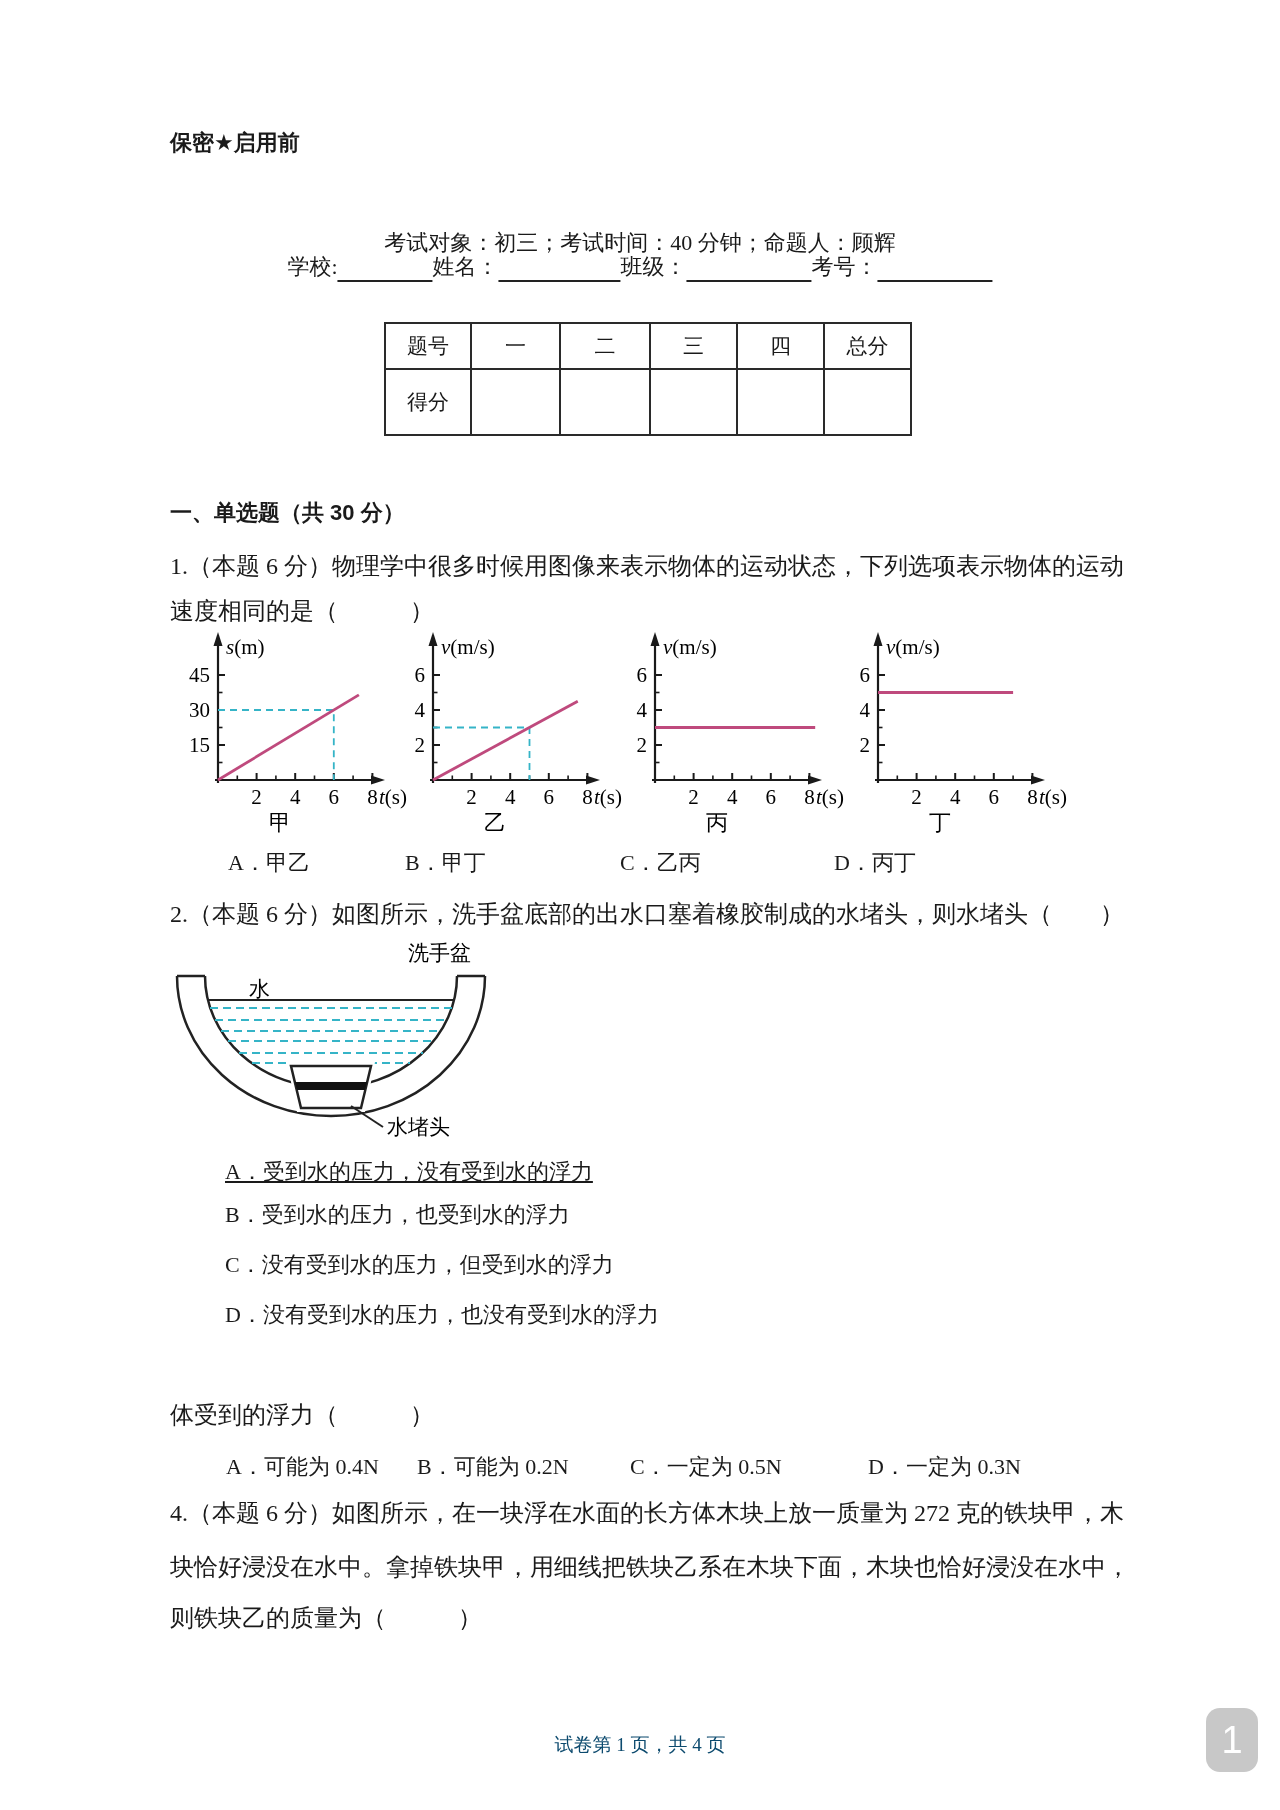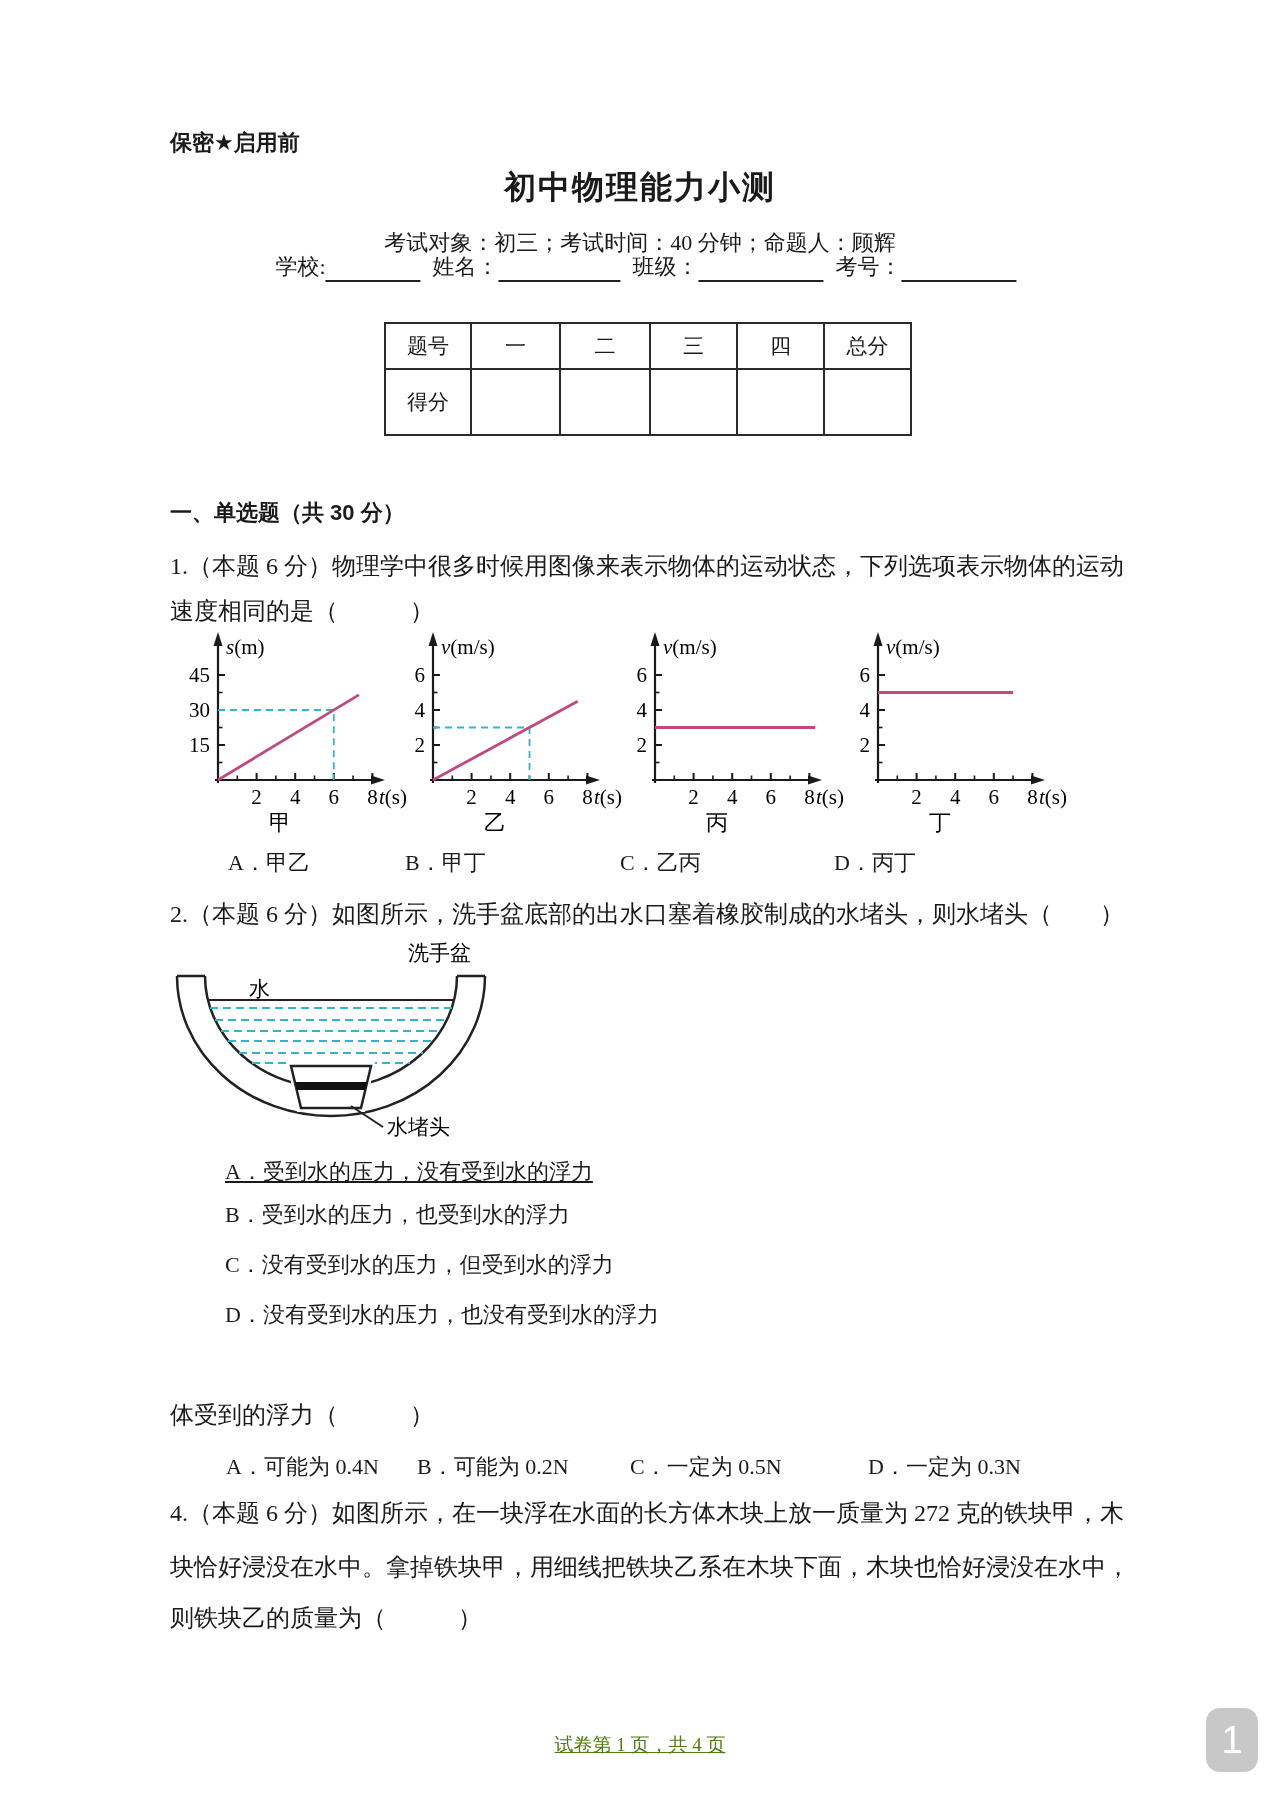--- a/index.html
+++ b/index.html
@@ -6,45 +6,44 @@
   #page{
     position:relative;width:1280px;height:1810px;background:#ffffff;overflow:hidden;
     font-family:"Liberation Serif","DejaVu Serif",serif;color:#1a1a1a;border-radius:9px;
   }
   .abs{position:absolute;white-space:nowrap;}
   .heiti{font-family:"Liberation Sans","DejaVu Sans",sans-serif;font-weight:bold;}
   .notice{left:170px;top:128px;font-size:22px;}
   .title{left:0;right:0;top:166px;text-align:center;font-size:32px;letter-spacing:2px;}
   .examinfo{left:0;right:0;top:228px;text-align:center;font-size:22px;}
   .fields{left:50%;transform:translateX(-50%);top:252px;font-size:22px;display:flex;align-items:flex-end;}
-  .fields .lbl{display:inline-block;margin-left:12px;}
+  .fields .lbl{display:inline-block;}
   .fields .blank{display:inline-block;border-bottom:2px solid #222;height:24px;}
   .score-table{left:384px;top:322px;border-collapse:collapse;}
   .score-table td{border:2px solid #2a2a2a;text-align:center;vertical-align:middle;
     font-size:21px;padding:0;}
   .score-table tr.r1 td{height:44px;}
   .score-table tr.r2 td{height:64px;}
   .sec-heading{left:170px;top:498px;font-size:22px;}
   .qline{left:170px;font-size:24px;}
   .optrow span{position:absolute;font-size:22px;white-space:nowrap;}
   .opt-stack{left:225px;font-size:22px;}
-  .footer{left:0;right:0;top:1732px;text-align:center;font-size:19px;color:#4d7c0f;text-decoration:underline;}
+  .footer{left:0;right:0;top:1732px;text-align:center;font-size:19px;color:#0c4a6e;}
   .page-badge{left:1206px;top:1708px;width:52px;height:64px;border-radius:14px;
     background:#c8c8c8;color:#ffffff;display:flex;align-items:center;justify-content:center;
     font-family:"Liberation Sans",sans-serif;font-size:38px;}
   svg text{font-family:"Liberation Serif","DejaVu Serif",serif;}
   .graphs svg{position:absolute;top:630px;overflow:visible;}
 </style>
 </head>
 <body>
 
 <div id="page">
 
   <div class="abs notice heiti">保密★启用前</div>
-  <div class="abs title heiti">初中物理能力小测</div>
   <div class="abs examinfo">考试对象：初三；考试时间：40 分钟；命题人：顾辉</div>
 
   <div class="abs fields" id="fields">
       <span class="lbl">学校:</span>
       <span class="blank" style="width: 95px;"></span>
       <span class="lbl">姓名：</span>
       <span class="blank" style="width: 122px;"></span>
       <span class="lbl">班级：</span>
       <span class="blank" style="width: 125px;"></span>
       <span class="lbl">考号：</span>

